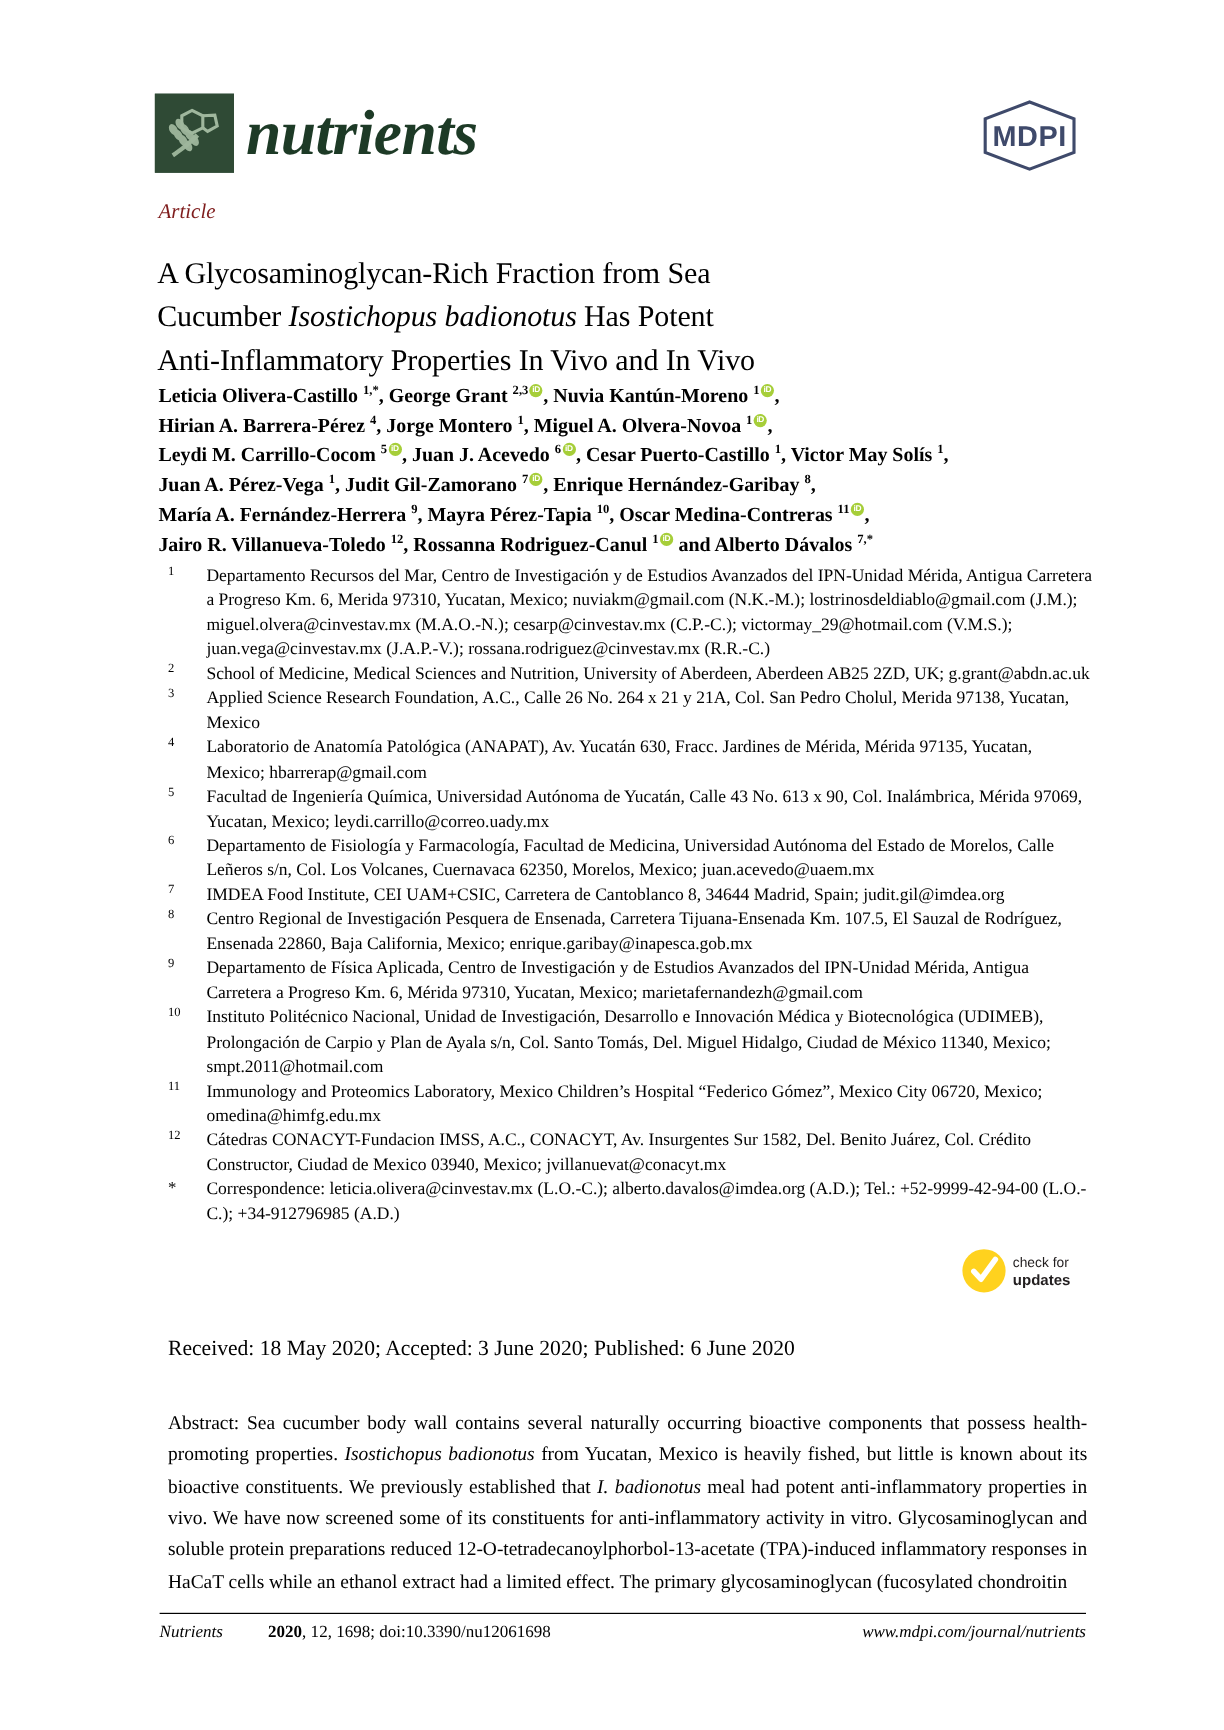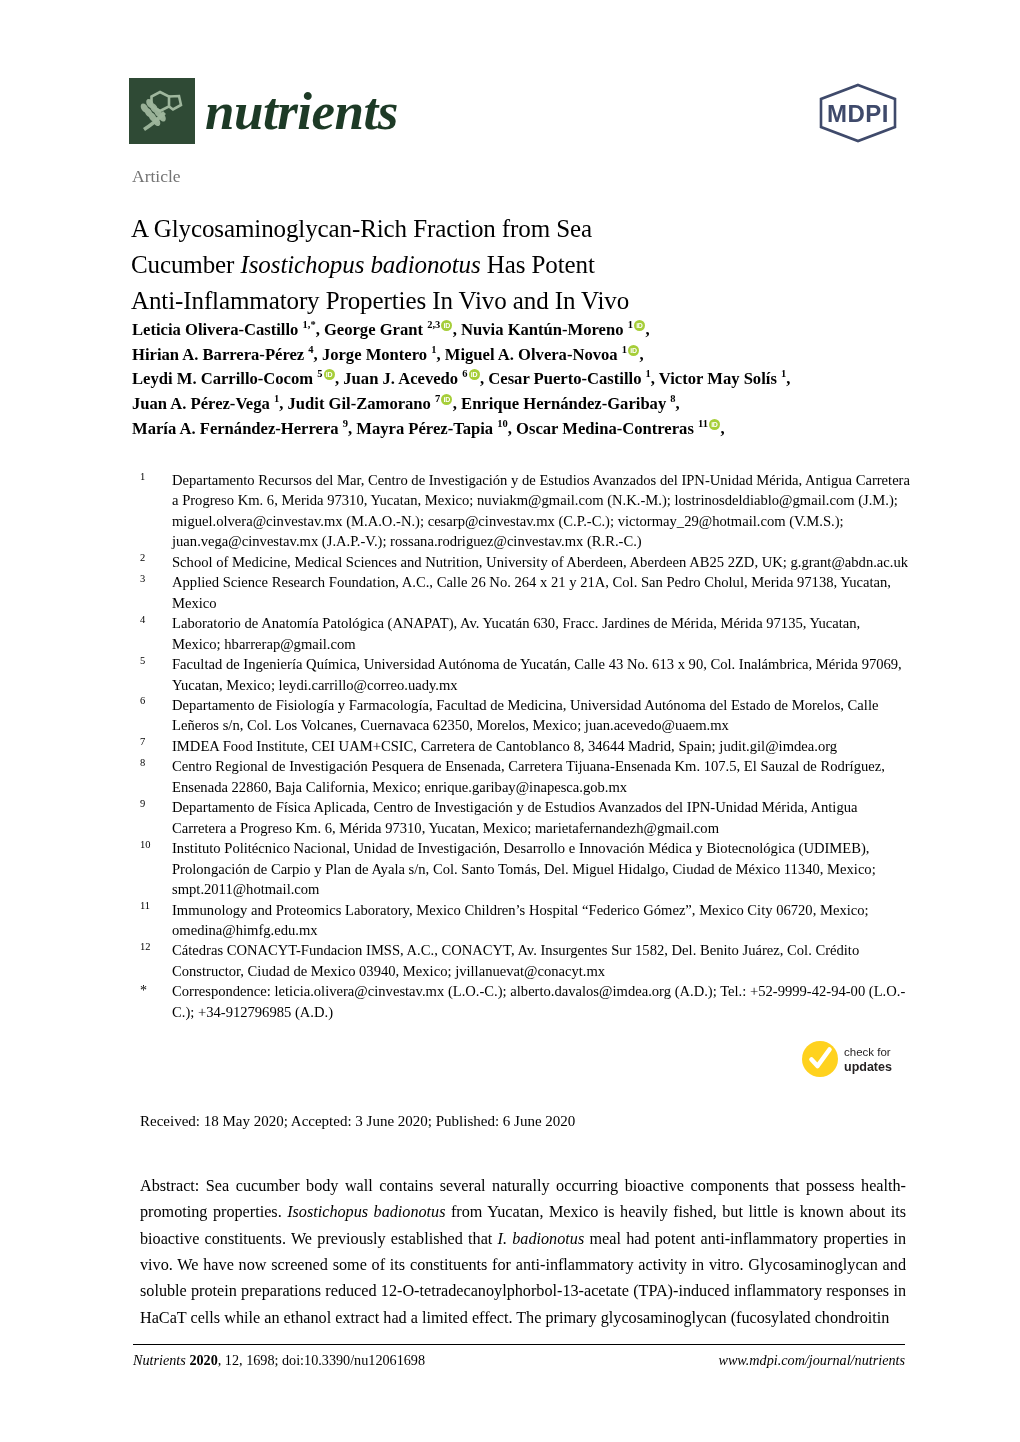--- a/index.html
+++ b/index.html
@@ -61,22 +61,23 @@
     top: 4px;
     width: 86px;
     height: 62px;
   }
 
   
   .article-type {
     position: absolute;
     left: 132px;
     top: 166px;
+    font-style: italic;
     font-size: 17.5px;
-    color: #737373;
+    color: #7f1d1d;
   }
 
   
   .title {
     position: absolute;
     left: 131px;
     top: 194px;
     width: 790px;
     font-size: 25px;
     font-weight: normal;
@@ -150,21 +151,21 @@
     top: 0px;
     font-size: 14px;
   }
   .aff .body { display: block; }
 
   
   .dates {
     position: absolute;
     left: 140px;
     top: 1113px;
-    font-size: 15px;
+    font-size: 18px;
   }
   .crossmark {
     position: absolute;
     left: 800px;
     top: 1036px;
     width: 112px;
     height: 46px;
   }
   .crossmark svg { display: block; }
 
@@ -194,21 +195,21 @@
     position: absolute;
     left: 133px;
     top: 1352px;
     width: 772px;
     font-size: 14.2px;
     display: flex;
     justify-content: space-between;
     align-items: baseline;
   }
   .footer .left i { font-style: italic; }
-  .footer .left b { font-weight: bold; }
+  .footer .left b { font-weight: bold; margin-left: 34px; }
   .footer .right { font-size: 14.2px; font-style: italic; }
 </style>
 </head>
 <body>
 
 <div class="page">
 
   <div class="masthead">
     <div class="journal-logo-wrap">
       <div class="journal-mark">
@@ -252,20 +253,21 @@
     <span>Cucumber </span><span class="sp">Isostichopus badionotus</span><span> Has Potent</span><br>
     <span>Anti-Inflammatory Properties In Vivo and In Vivo</span>
   </h1>
 
   <div class="authors">
     <div>Leticia Olivera-Castillo <sup>1,*</sup>, George Grant <sup>2,3</sup><span class="orcid"><i>iD</i></span>, Nuvia Kantún-Moreno <sup>1</sup><span class="orcid"><i>iD</i></span>,</div>
     <div>Hirian A. Barrera-Pérez <sup>4</sup>, Jorge Montero <sup>1</sup>, Miguel A. Olvera-Novoa <sup>1</sup><span class="orcid"><i>iD</i></span>,</div>
     <div>Leydi M. Carrillo-Cocom <sup>5</sup><span class="orcid"><i>iD</i></span>, Juan J. Acevedo <sup>6</sup><span class="orcid"><i>iD</i></span>, Cesar Puerto-Castillo <sup>1</sup>, Victor May Solís <sup>1</sup>,</div>
     <div>Juan A. Pérez-Vega <sup>1</sup>, Judit Gil-Zamorano <sup>7</sup><span class="orcid"><i>iD</i></span>, Enrique Hernández-Garibay <sup>8</sup>,</div>
     <div>María A. Fernández-Herrera <sup>9</sup>, Mayra Pérez-Tapia <sup>10</sup>, Oscar Medina-Contreras <sup>11</sup><span class="orcid"><i>iD</i></span>,</div>
+    <div>Jairo R. Villanueva-Toledo <sup>12</sup>, Rossanna Rodriguez-Canul <sup>1</sup><span class="orcid"><i>iD</i></span> and Alberto Dávalos <sup>7,*</sup></div>
   </div>
 
   <div class="affiliations">
     <div class="aff">
         <span class="marker">1</span>
         <span class="body">Departamento Recursos del Mar, Centro de Investigación y de Estudios Avanzados del IPN-Unidad Mérida, Antigua Carretera a Progreso Km. 6, Merida 97310, Yucatan, Mexico; nuviakm@gmail.com (N.K.-M.); lostrinosdeldiablo@gmail.com (J.M.); miguel.olvera@cinvestav.mx (M.A.O.-N.); cesarp@cinvestav.mx (C.P.-C.); victormay_29@hotmail.com (V.M.S.); juan.vega@cinvestav.mx (J.A.P.-V.); rossana.rodriguez@cinvestav.mx (R.R.-C.)</span>
       </div>
     <div class="aff">
         <span class="marker">2</span>
         <span class="body">School of Medicine, Medical Sciences and Nutrition, University of Aberdeen, Aberdeen AB25 2ZD, UK; g.grant@abdn.ac.uk</span>

